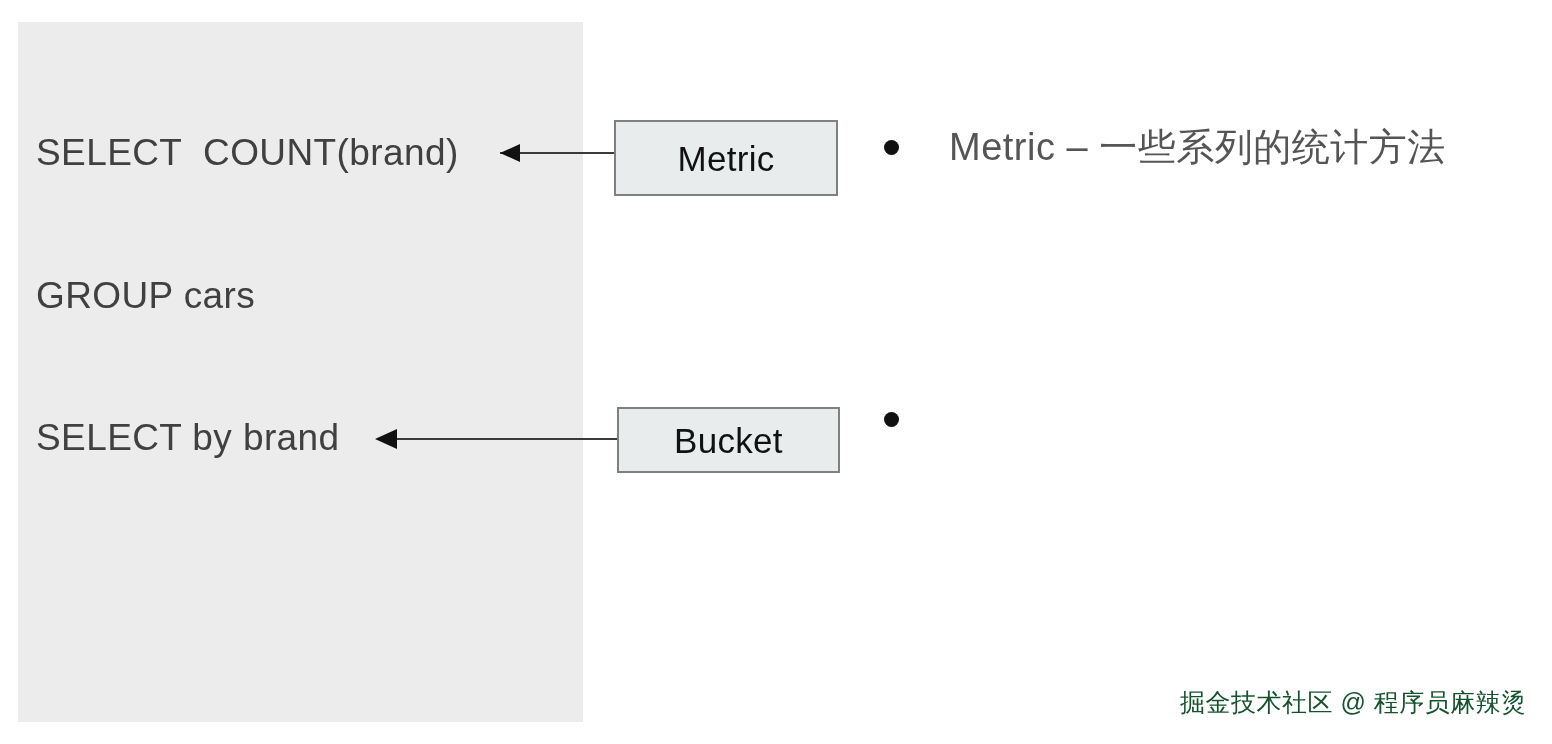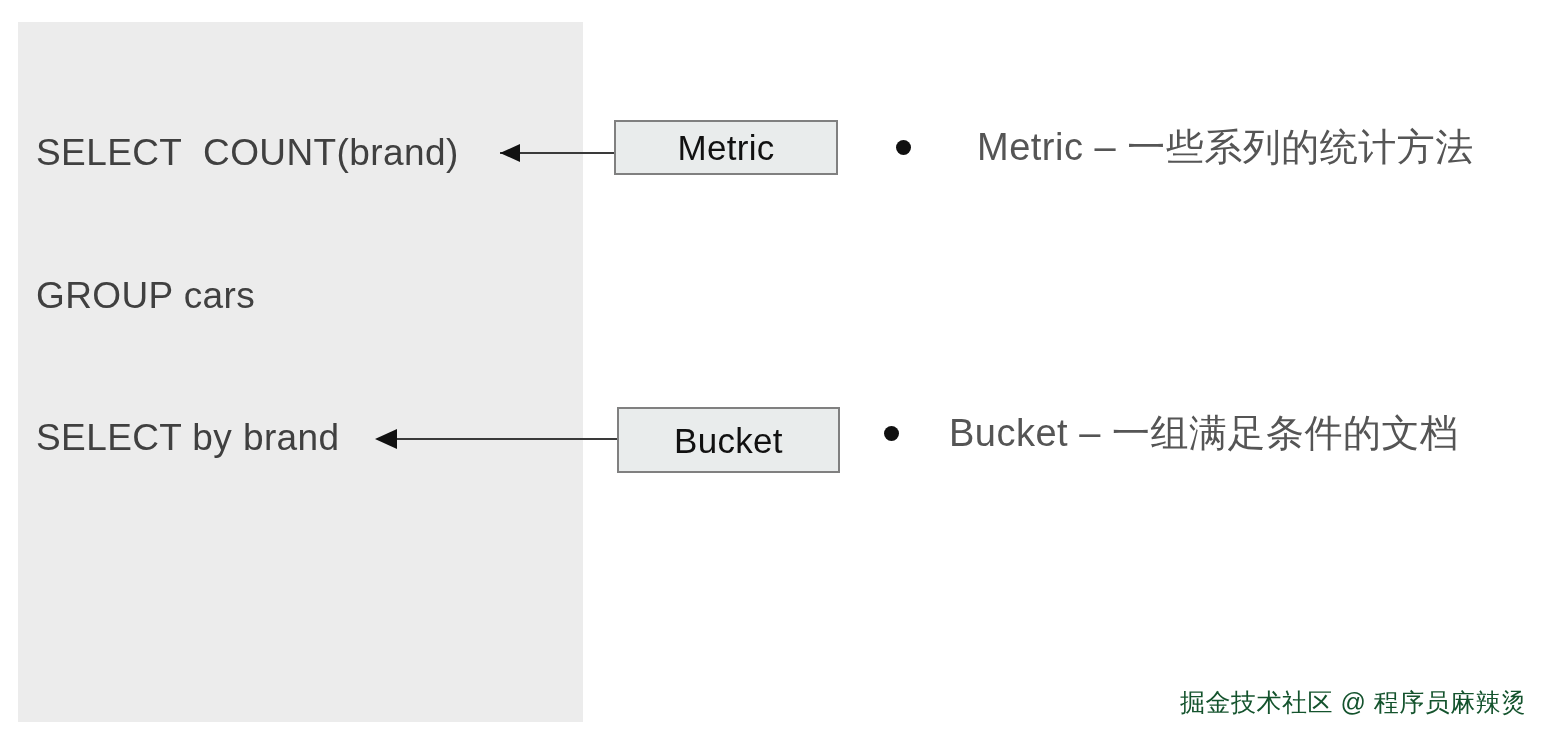--- a/index.html
+++ b/index.html
@@ -52,21 +52,21 @@
     color: #111111;
     font-size: 35px;
     font-weight: 400;
     letter-spacing: 0.3px;
     line-height: 1;
   }
   #box-metric {
     left: 614px;
     top: 120px;
     width: 224px;
-    height: 55px;
+    height: 76px;
   }
   #box-bucket {
     left: 617px;
     top: 407px;
     width: 223px;
     height: 66px;
   }
 
   
   .arrow-svg {
@@ -83,21 +83,21 @@
     top: 0;
     width: 640px;
     height: 744px;
   }
   .bullet-row {
     position: absolute;
     display: flex;
     align-items: center;
     white-space: nowrap;
   }
-  #bullet-row-metric { top: 126px; left: 12px; gap: 16px; }
+  #bullet-row-metric { top: 126px; left: 0; }
   #bullet-row-bucket { top: 412px; left: 0; }
   .bullet-dot {
     width: 15px;
     height: 15px;
     border-radius: 50%;
     background: #101010;
     flex: none;
     margin-right: 50px;
   }
   .bullet-text {
@@ -164,20 +164,19 @@
 
 <div id="bullet-list">
 
   <div class="bullet-row" id="bullet-row-metric">
     <span class="bullet-dot"></span>
     <span class="bullet-text">Metric – 一些系列的统计方法</span>
   </div>
 
   <div class="bullet-row" id="bullet-row-bucket">
     <span class="bullet-dot"></span>
-    <span class="bullet-text">Bucket – 一组满足条件的文档</span>
   </div>
 
 </div>
 
 <div id="watermark">
   <div id="watermark-main">掘金技术社区 @ 程序员麻辣烫</div>
 </div>
 
 </body></html>

